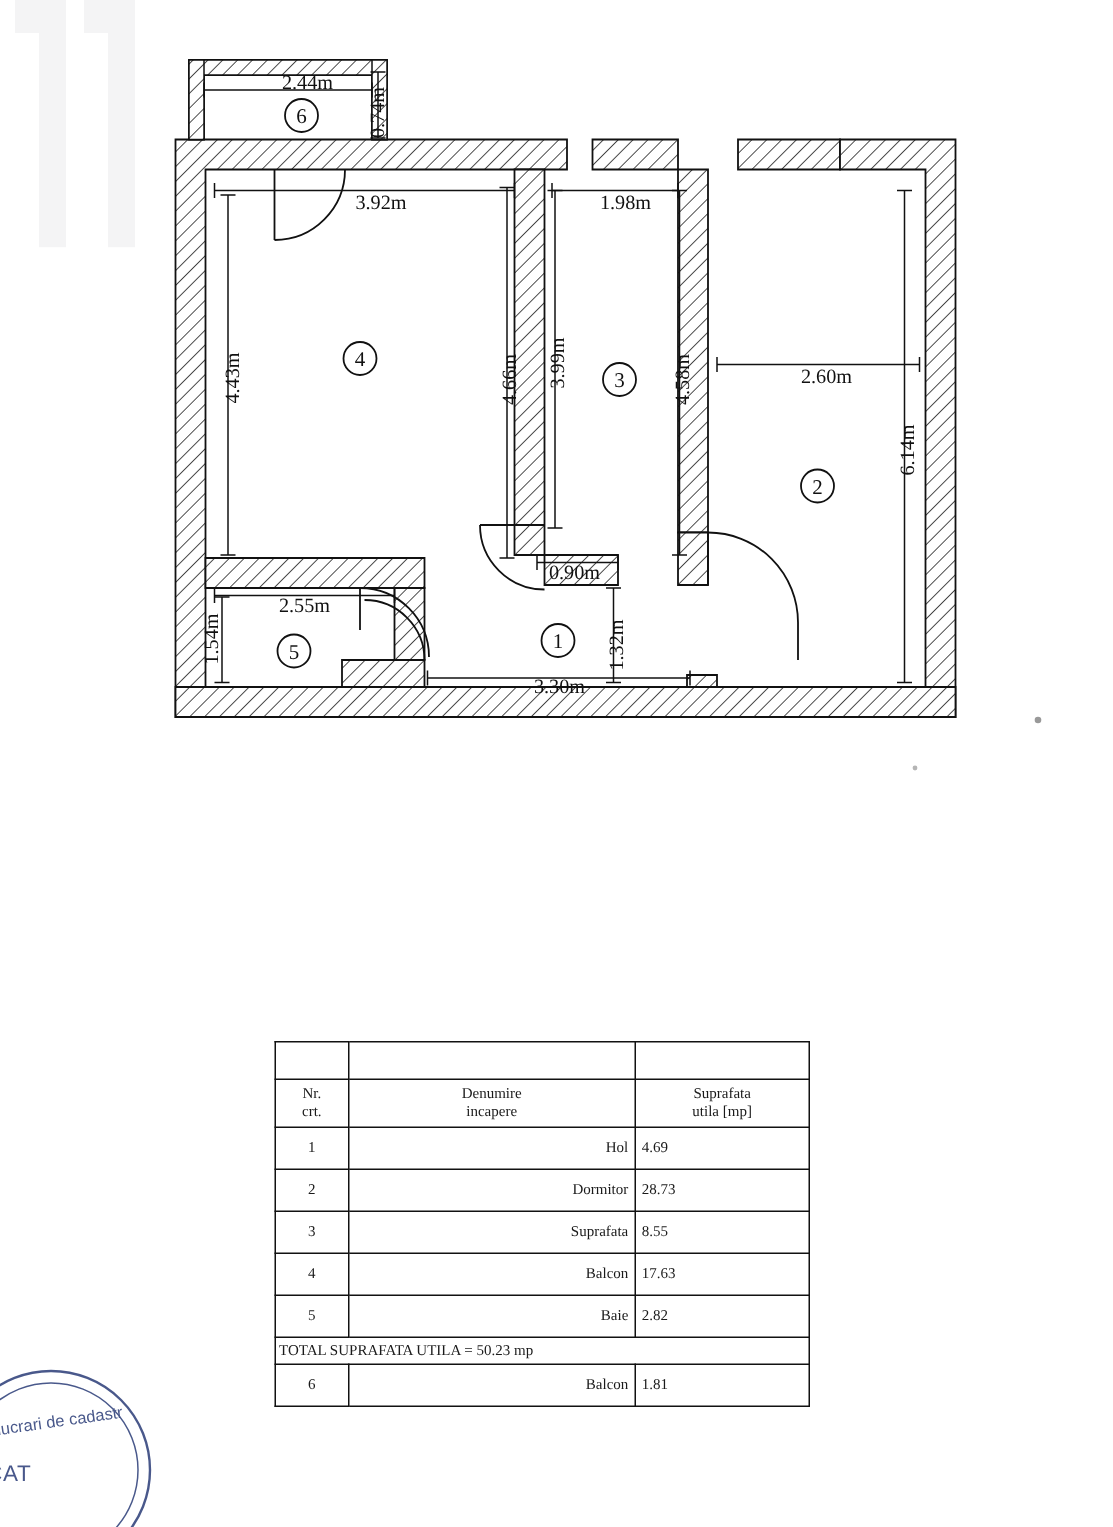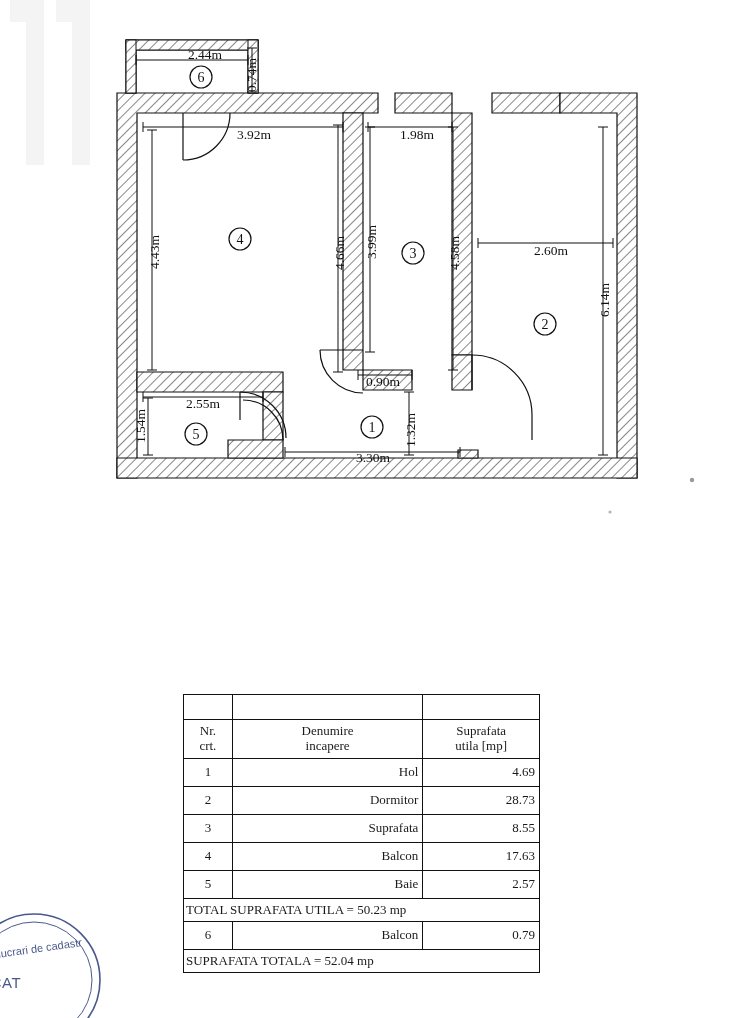--- a/index.html
+++ b/index.html
@@ -35,39 +35,39 @@
     opacity: 0.10;
   }
 
   
   #area-table {
     position: absolute;
     left: 183px;
     top: 694px;
     width: 357px;
     border-collapse: collapse;
-    font-size: 13px;
+    font-size: 10px;
   }
   #area-table td, #area-table th {
     border: 1px solid #111;
     padding: 2px 4px;
     font-weight: normal;
   }
   #area-table .top-blank td {
     height: 20px;
     border-bottom: 1px solid #111;
   }
   #area-table .hdr td {
     text-align: center;
     line-height: 1.15;
     padding: 4px 2px;
   }
   #area-table .c-nr   { width: 46px;  text-align: center; }
   #area-table .c-name { width: 185px; text-align: right; padding-left: 26px; }
-  #area-table .c-area { width: 122px; text-align: right; }
+  #area-table .c-area { width: 122px; text-align: left; }
   #area-table .total td {
     text-align: left;
     padding: 3px 2px;
   }
   #area-table tr.data td { height: 23px; }
 
   
   .stamp {
     position: absolute;
     left: -38px;
@@ -292,36 +292,33 @@
       <td class="c-area">8.55</td>
     </tr>
     <tr class="data">
       <td class="c-nr">4</td>
       <td class="c-name">Balcon</td>
       <td class="c-area">17.63</td>
     </tr>
     <tr class="data">
       <td class="c-nr">5</td>
       <td class="c-name">Baie</td>
-      <td class="c-area">2.57</td>
+      <td class="c-area">2.82</td>
     </tr>
 
     <tr class="total">
       <td colspan="3">TOTAL SUPRAFATA UTILA = 50.23 mp</td>
     </tr>
 
     <tr class="data">
       <td class="c-nr">6</td>
       <td class="c-name">Balcon</td>
-      <td class="c-area">0.79</td>
-    </tr>
-
-    <tr class="total">
-      <td colspan="3">SUPRAFATA TOTALA = 52.04 mp</td>
-    </tr>
+      <td class="c-area">1.81</td>
+    </tr>
+
   </tbody>
 </table>
 
 <div class="stamp">
   <svg width="150" height="150" viewBox="0 0 150 150">
     <circle cx="72" cy="72" r="66" fill="none" stroke="#2a3c77" stroke-width="1.6"></circle>
     <circle cx="72" cy="72" r="58" fill="none" stroke="#2a3c77" stroke-width="1"></circle>
   </svg>
   <div class="stamp-text">
     <div class="l1">ecuta lucrari de cadastr</div>

